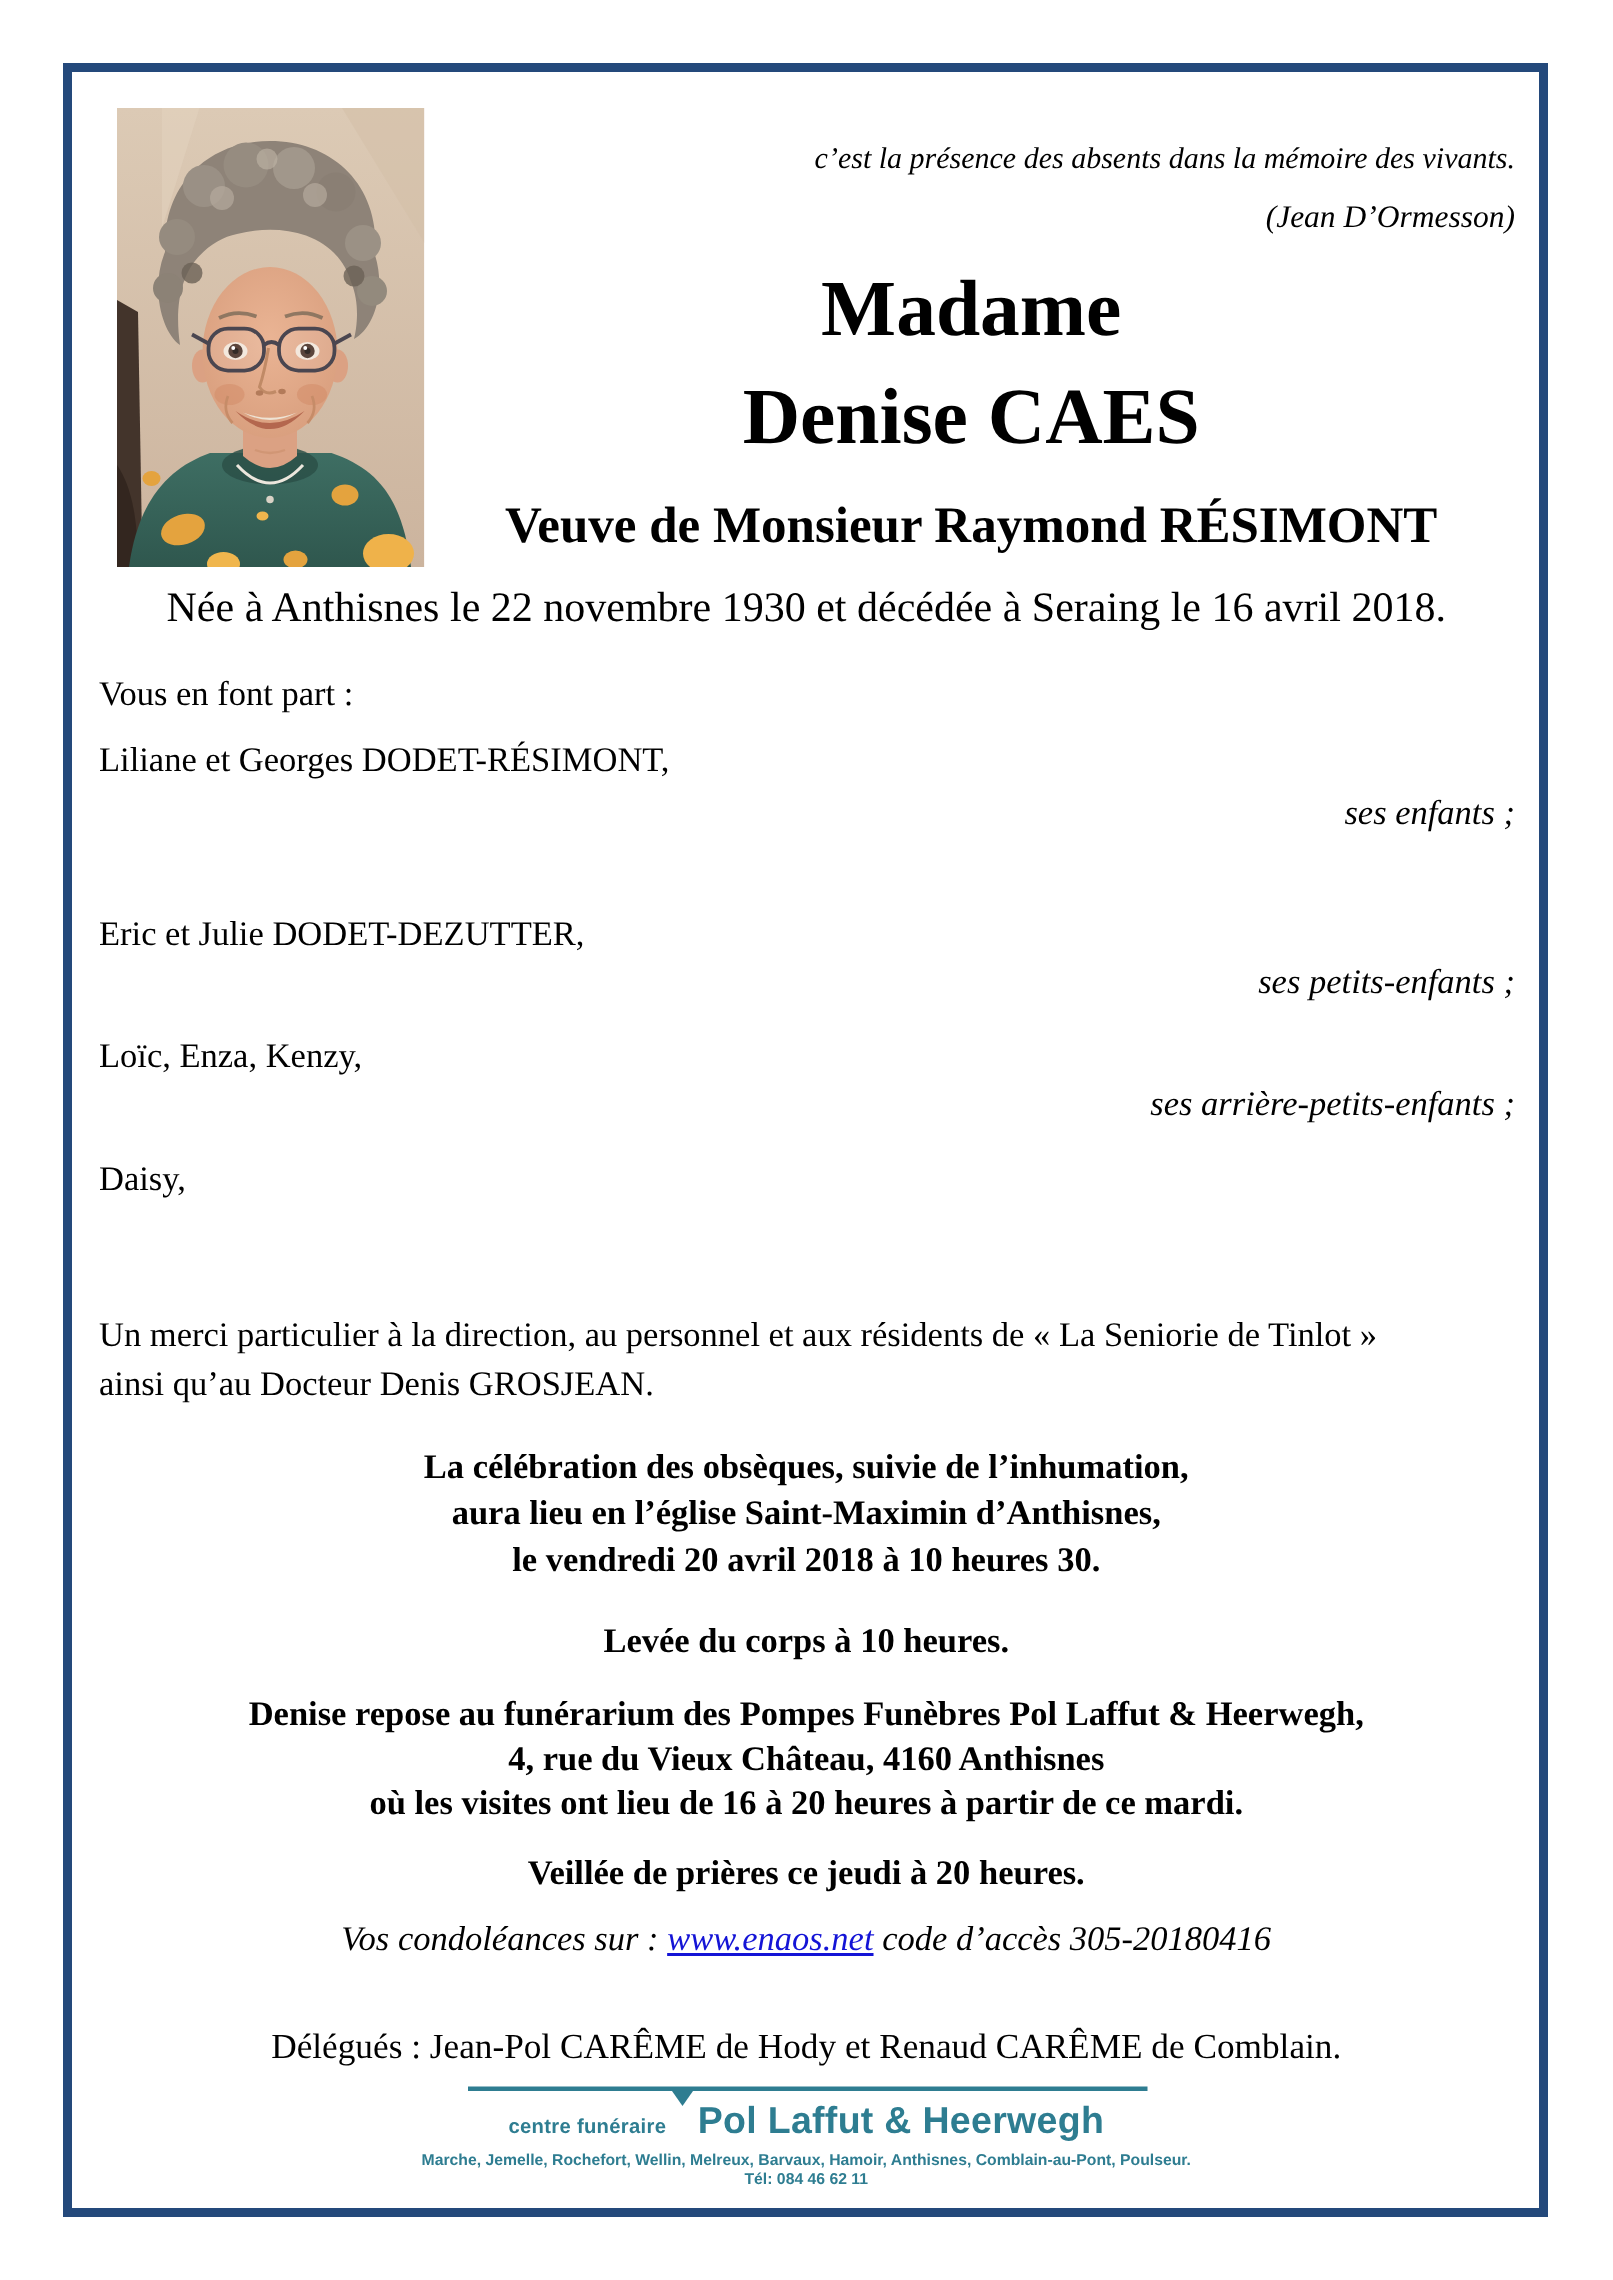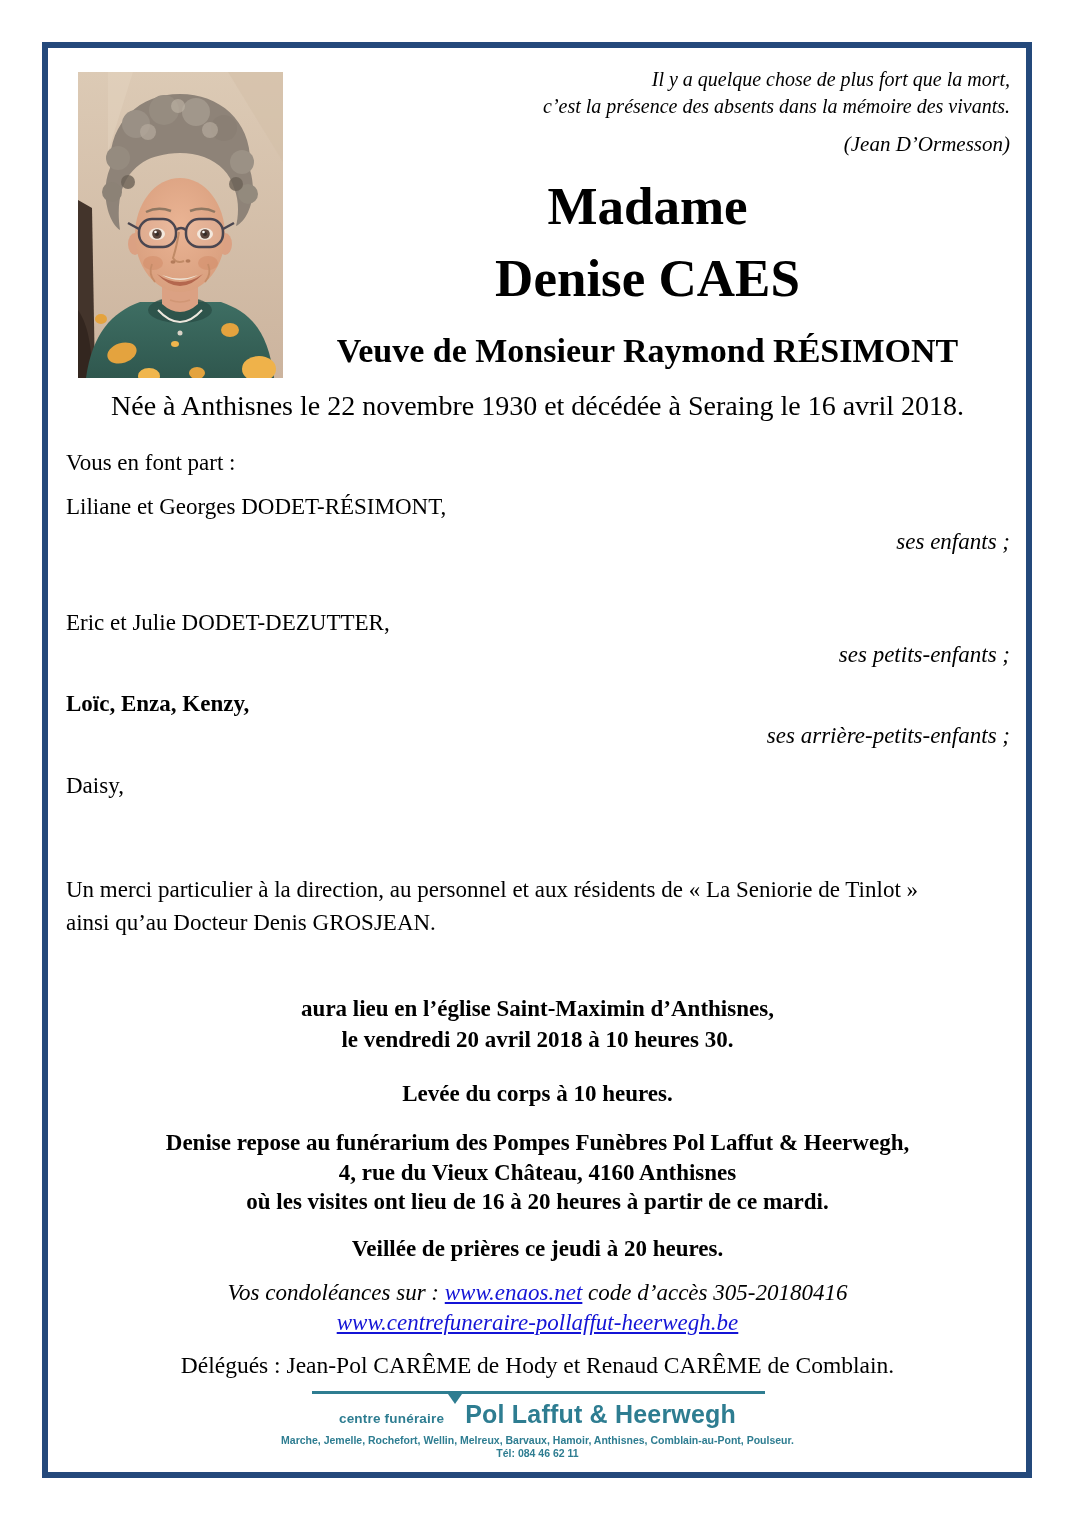--- a/index.html
+++ b/index.html
@@ -133,60 +133,57 @@
       <ellipse cx="95" cy="190" rx="2.5" ry="1.8" fill="#b37b5a"></ellipse>
       <ellipse cx="110" cy="189" rx="2.5" ry="1.8" fill="#b37b5a"></ellipse>
       <path d="M74,192 Q70,202 77,210" stroke="#c68c68" stroke-width="1.8" fill="none"></path>
       <path d="M130,192 Q134,202 127,210" stroke="#c68c68" stroke-width="1.8" fill="none"></path>
       <path d="M79,202 Q102,218 125,202 Q102,226 79,202 Z" fill="#b4674e"></path>
       <path d="M84,203 Q102,213 120,203 Q102,210 84,203 Z" fill="#eee3d4"></path>
       <path d="M92,228 Q102,232 112,228" stroke="#c98f6c" stroke-width="1.5" fill="none" opacity="0.6"></path>
     </svg>
   </div>
 
-  <div class="abs quote" style="left:380px;top:68px;width:630px;">Il y a quelque chose de plus fort que la mort,</div>
   <div class="abs quote" style="left:380px;top:95px;width:630px;">c’est la présence des absents dans la mémoire des vivants.</div>
   <div class="abs quote-attr" style="left:380px;top:132px;width:630px;">(Jean D’Ormesson)</div>
 
   <div class="abs title-big" style="left:285px;top:177px;width:725px;">Madame</div>
   <div class="abs title-big" style="left:285px;top:249px;width:725px;">Denise CAES</div>
   <div class="abs subtitle" style="left:285px;top:332px;width:725px;">Veuve de Monsieur Raymond RÉSIMONT</div>
   <div class="abs dates" style="left:60px;top:390px;width:955px;">Née à Anthisnes le 22 novembre 1930 et décédée à Seraing le 16 avril 2018.</div>
 
   <div class="abs body-line" style="left:66px;top:450px;">Vous en font part :</div>
   <div class="abs body-line" style="left:66px;top:494px;">Liliane et Georges DODET-RÉSIMONT,</div>
   <div class="abs rel-label" style="left:66px;top:529px;width:944px;">ses enfants ;</div>
 
   <div class="abs body-line" style="left:66px;top:610px;">Eric et Julie DODET-DEZUTTER,</div>
   <div class="abs rel-label" style="left:66px;top:642px;width:944px;">ses petits-enfants ;</div>
 
-  <div class="abs body-line" style="left:66px;top:691px;font-weight:bold;">Loïc, Enza, Kenzy,</div>
+  <div class="abs body-line" style="left:66px;top:691px;">Loïc, Enza, Kenzy,</div>
   <div class="abs rel-label" style="left:66px;top:723px;width:944px;">ses arrière-petits-enfants ;</div>
 
   <div class="abs body-line" style="left:66px;top:773px;">Daisy,</div>
 
   <div class="abs body-line" style="left:66px;top:877px;">Un merci particulier à la direction, au personnel et aux résidents de « La Seniorie de Tinlot »</div>
   <div class="abs body-line" style="left:66px;top:910px;">ainsi qu’au Docteur Denis GROSJEAN.</div>
 
+  <div class="abs center-bold" style="left:60px;top:965px;width:955px;">La célébration des obsèques, suivie de l’inhumation,</div>
   <div class="abs center-bold" style="left:60px;top:996px;width:955px;">aura lieu en l’église Saint-Maximin d’Anthisnes,</div>
   <div class="abs center-bold" style="left:60px;top:1027px;width:955px;">le vendredi 20 avril 2018 à 10 heures 30.</div>
 
   <div class="abs center-bold" style="left:60px;top:1081px;width:955px;">Levée du corps à 10 heures.</div>
 
   <div class="abs center-bold" style="left:60px;top:1130px;width:955px;">Denise repose au funérarium des Pompes Funèbres Pol Laffut &amp; Heerwegh,</div>
   <div class="abs center-bold" style="left:60px;top:1160px;width:955px;">4, rue du Vieux Château, 4160 Anthisnes</div>
   <div class="abs center-bold" style="left:60px;top:1189px;width:955px;">où les visites ont lieu de 16 à 20 heures à partir de ce mardi.</div>
 
   <div class="abs center-bold" style="left:60px;top:1236px;width:955px;">Veillée de prières ce jeudi à 20 heures.</div>
 
   <div class="abs cond" style="left:60px;top:1280px;width:955px;">
     <span>Vos condoléances sur : </span><a>www.enaos.net</a><span> code d’accès 305-20180416</span>
-  </div>
-  <div class="abs cond" style="left:60px;top:1310px;width:955px;">
-    <a>www.centrefuneraire-pollaffut-heerwegh.be</a>
   </div>
 
   <div class="abs deleg" style="left:60px;top:1352px;width:955px;">Délégués : Jean-Pol CARÊME de Hody et Renaud CARÊME de Comblain.</div>
 
   <div class="rule" style="left:312px;top:1391px;width:453px;height:3px;"></div>
   <div class="brand-row">
     <span class="brand-small">centre funéraire</span>
       <span class="brand-tri"></span>
       <span class="brand-big">Pol Laffut &amp; Heerwegh</span>
   </div>

